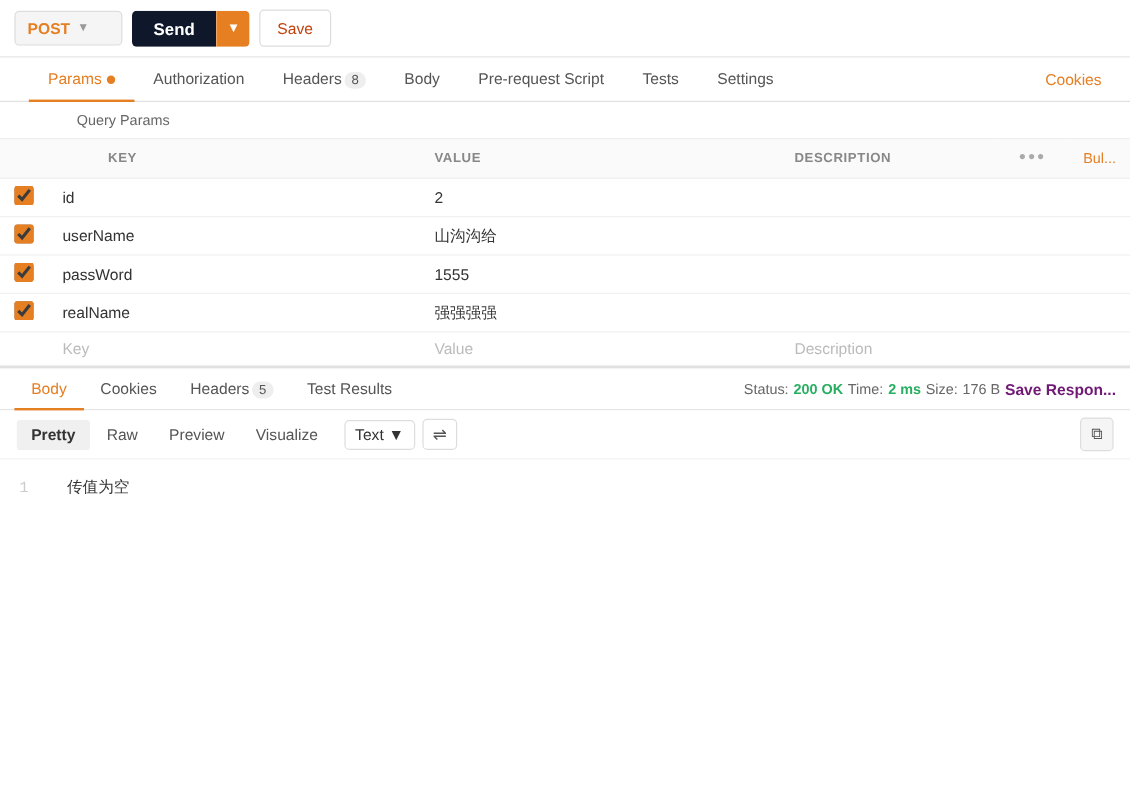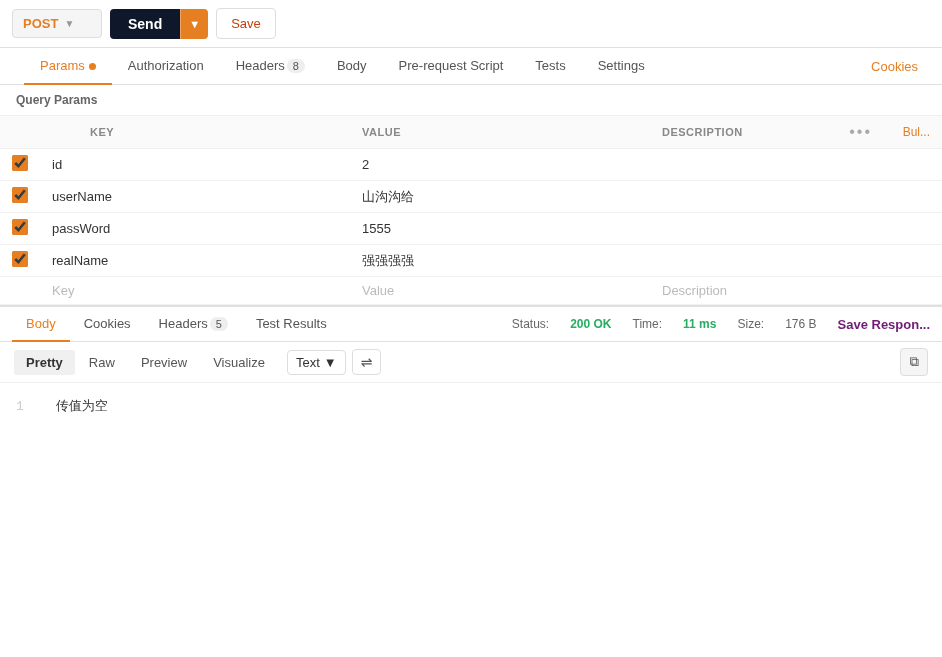--- a/index.html
+++ b/index.html
@@ -17,21 +17,21 @@
 
     
     .tabs-bar { display: flex; align-items: center; border-bottom: 1px solid #e0e0e0; padding: 0 24px; background: #fff; }
     .tab { padding: 10px 16px; cursor: pointer; font-size: 13px; color: #555; border-bottom: 2px solid transparent; margin-bottom: -1px; }
     .tab.active { color: #e67e22; border-bottom-color: #e67e22; font-weight: 500; }
     .tab .dot { display: inline-block; width: 7px; height: 7px; border-radius: 50%; background: #e67e22; margin-left: 4px; vertical-align: middle; }
     .tab .badge { background: #eee; border-radius: 8px; padding: 1px 6px; font-size: 11px; margin-left: 2px; color: #555; }
     .tab-cookies { margin-left: auto; color: #e67e22; cursor: pointer; font-size: 13px; }
 
     
-    .section-label { padding: 8px 16px; font-size: 12px; font-weight: 700; color: #666; background: #fff; }
+    .section-label { padding: 8px 16px; font-size: 12px; font-weight: 400; color: #666; background: #fff; margin-left: 48px; }
 
     
     .params-table { width: 100%; border-collapse: collapse; }
     .params-table thead tr { background: #fafafa; border-top: 1px solid #eee; border-bottom: 1px solid #eee; }
     .params-table th { padding: 7px 12px; text-align: left; font-size: 11px; font-weight: 700; color: #888; letter-spacing: 0.5px; }
     .params-table th.key-col { width: 310px; padding-left: 50px; }
     .params-table th.value-col { width: 300px; }
     .params-table th.desc-col { }
     .params-table th.actions-col { width: 60px; text-align: center; }
     .params-table td { padding: 6px 12px; border-bottom: 1px solid #f0f0f0; vertical-align: middle; }
@@ -40,21 +40,21 @@
     .key-input, .value-input, .desc-input { border: none; background: transparent; font-size: 13px; color: #333; width: 100%; outline: none; }
     .key-input::placeholder, .value-input::placeholder, .desc-input::placeholder { color: #bbb; }
     .more-btn { background: none; border: none; color: #aaa; cursor: pointer; font-size: 16px; letter-spacing: 2px; }
     .bulk-btn { background: none; border: none; color: #e67e22; cursor: pointer; font-size: 12px; font-weight: 500; }
 
     
     .body-tabs-bar { display: flex; align-items: center; padding: 0 12px; border-top: 2px solid #e0e0e0; border-bottom: 1px solid #e0e0e0; background: #fff; }
     .body-tab { padding: 9px 14px; cursor: pointer; font-size: 13px; color: #555; border-bottom: 2px solid transparent; margin-bottom: -1px; }
     .body-tab.active { color: #e67e22; border-bottom-color: #e67e22; }
     .body-tab .badge { background: #eee; border-radius: 8px; padding: 1px 6px; font-size: 11px; margin-left: 2px; }
-    .status-area { margin-left: auto; display: flex; align-items: center; gap: 21px; font-size: 12px; color: #666; }
+    .status-area { margin-left: auto; display: flex; align-items: center; gap: 4px; font-size: 12px; color: #666; }
     .status-ok { color: #27ae60; font-weight: 600; }
     .save-resp-btn { color: #701a75; background: none; border: none; cursor: pointer; font-size: 13px; font-weight: 700; }
 
     
     .resp-toolbar { display: flex; align-items: center; padding: 6px 14px; gap: 2px; border-bottom: 1px solid #eee; background: #fff; }
     .resp-tab { padding: 5px 12px; cursor: pointer; font-size: 13px; color: #555; border-radius: 3px; }
     .resp-tab.active { background: #f0f0f0; color: #333; font-weight: 700; }
     .format-select { display: flex; align-items: center; gap: 4px; border: 1px solid #ddd; border-radius: 4px; padding: 4px 8px; cursor: pointer; font-size: 13px; margin-left: 8px; color: #333; }
     .wrap-btn { background: none; border: 1px solid #ddd; border-radius: 4px; padding: 4px 8px; cursor: pointer; color: #555; font-size: 14px; margin-left: 4px; }
     .copy-btn { margin-left: auto; background: #f5f5f5; border: 1px solid #ddd; border-radius: 4px; padding: 5px 8px; cursor: pointer; color: #555; }
@@ -180,21 +180,21 @@
   <div class="body-tab">
     <span>Headers</span><span class="badge">5</span>
   </div>
   <div class="body-tab">
     <span>Test Results</span>
   </div>
   <div class="status-area">
     <span>Status:</span>
     <span class="status-ok">200 OK</span>
     <span>Time:</span>
-    <span style="color:#27ae60;font-weight:600;">11 ms</span>
+    <span style="color:#27ae60;font-weight:600;">2 ms</span>
     <span>Size:</span>
     <span>176 B</span>
     <button class="save-resp-btn">Save Respon...</button>
   </div>
 </div>
 
 <div class="resp-toolbar">
   <div class="resp-tab active">
     <span>Pretty</span>
   </div>

